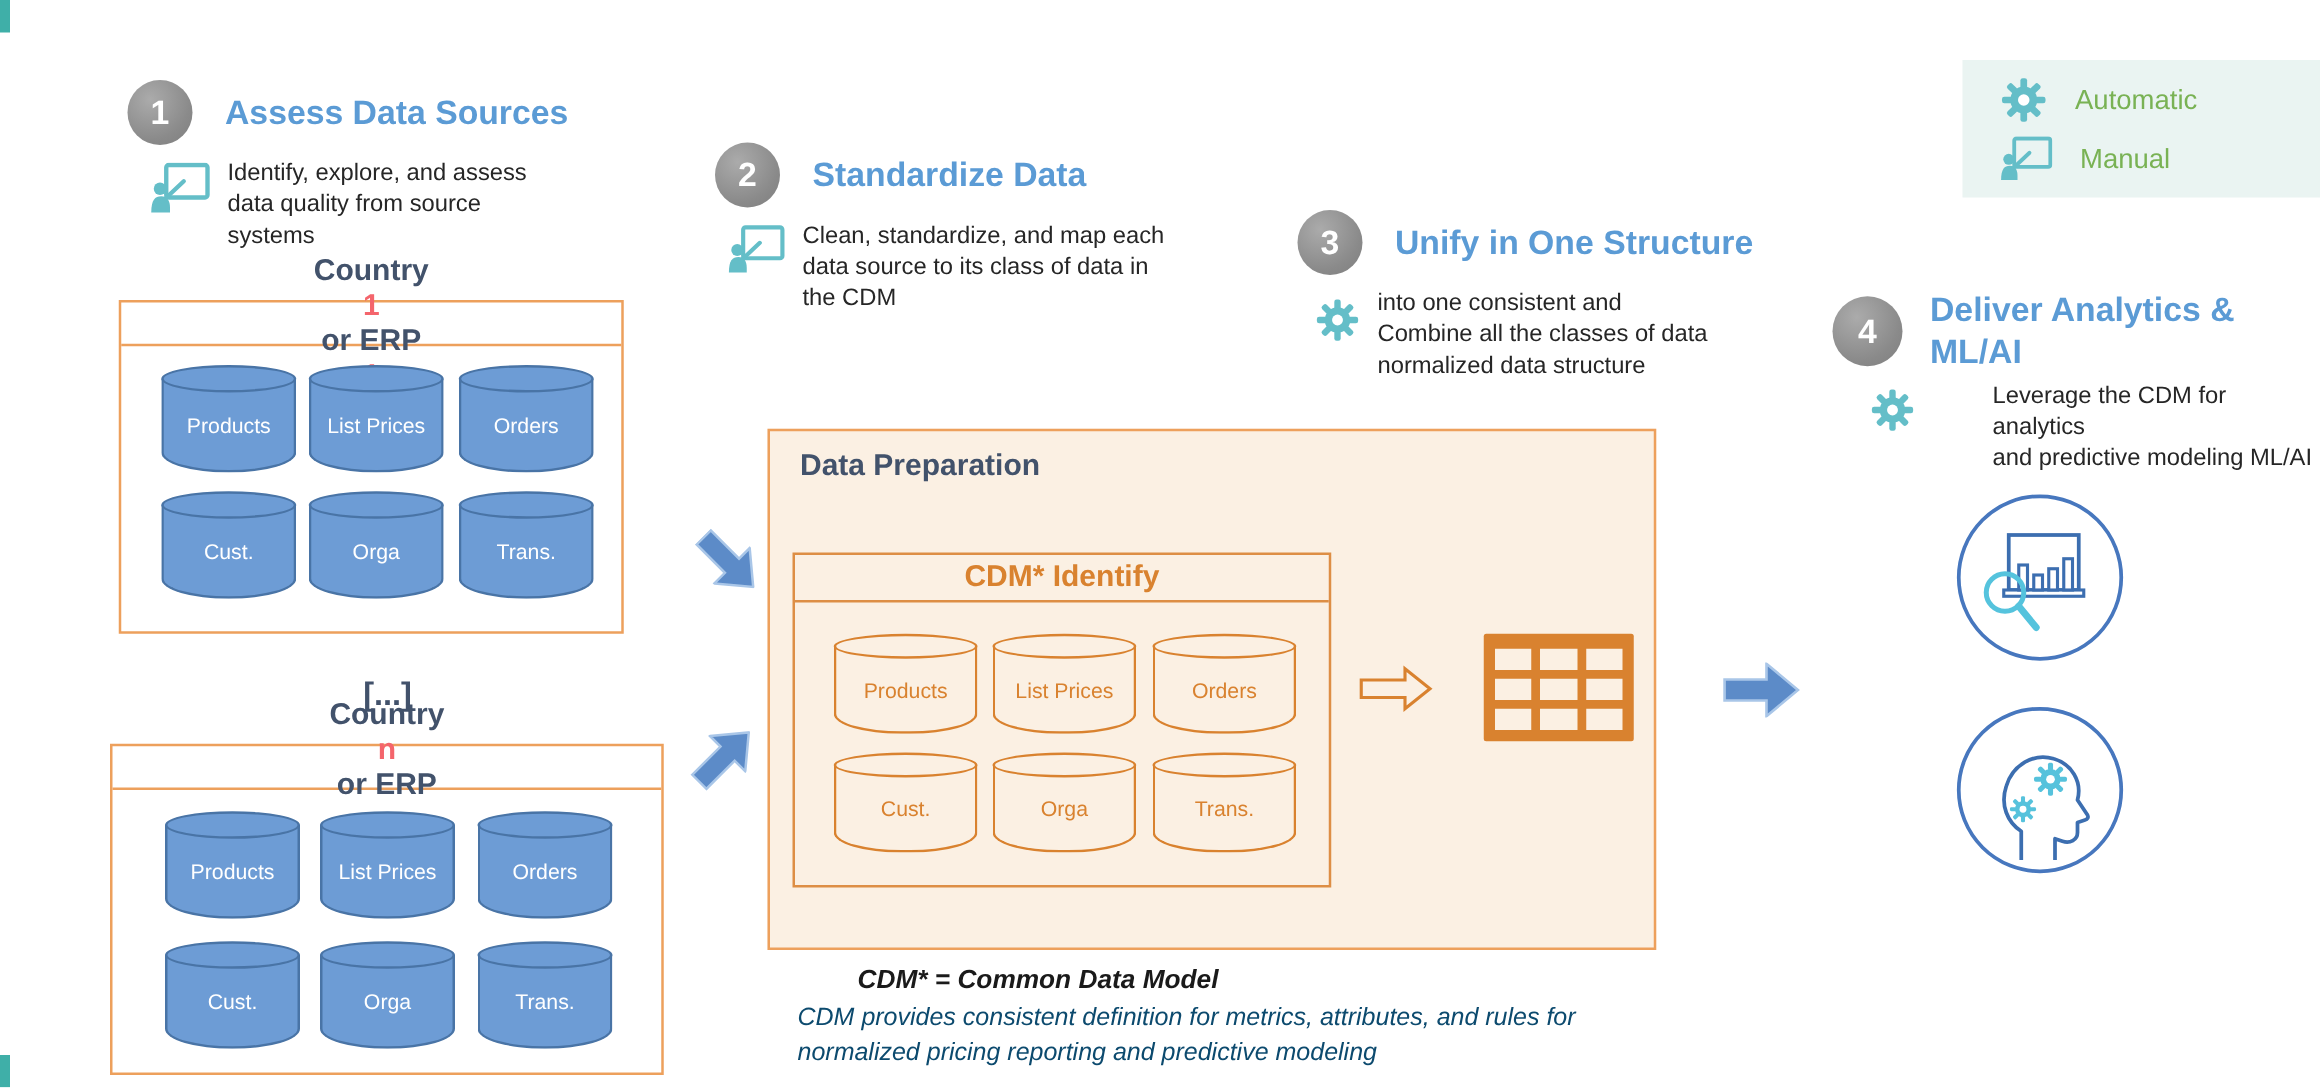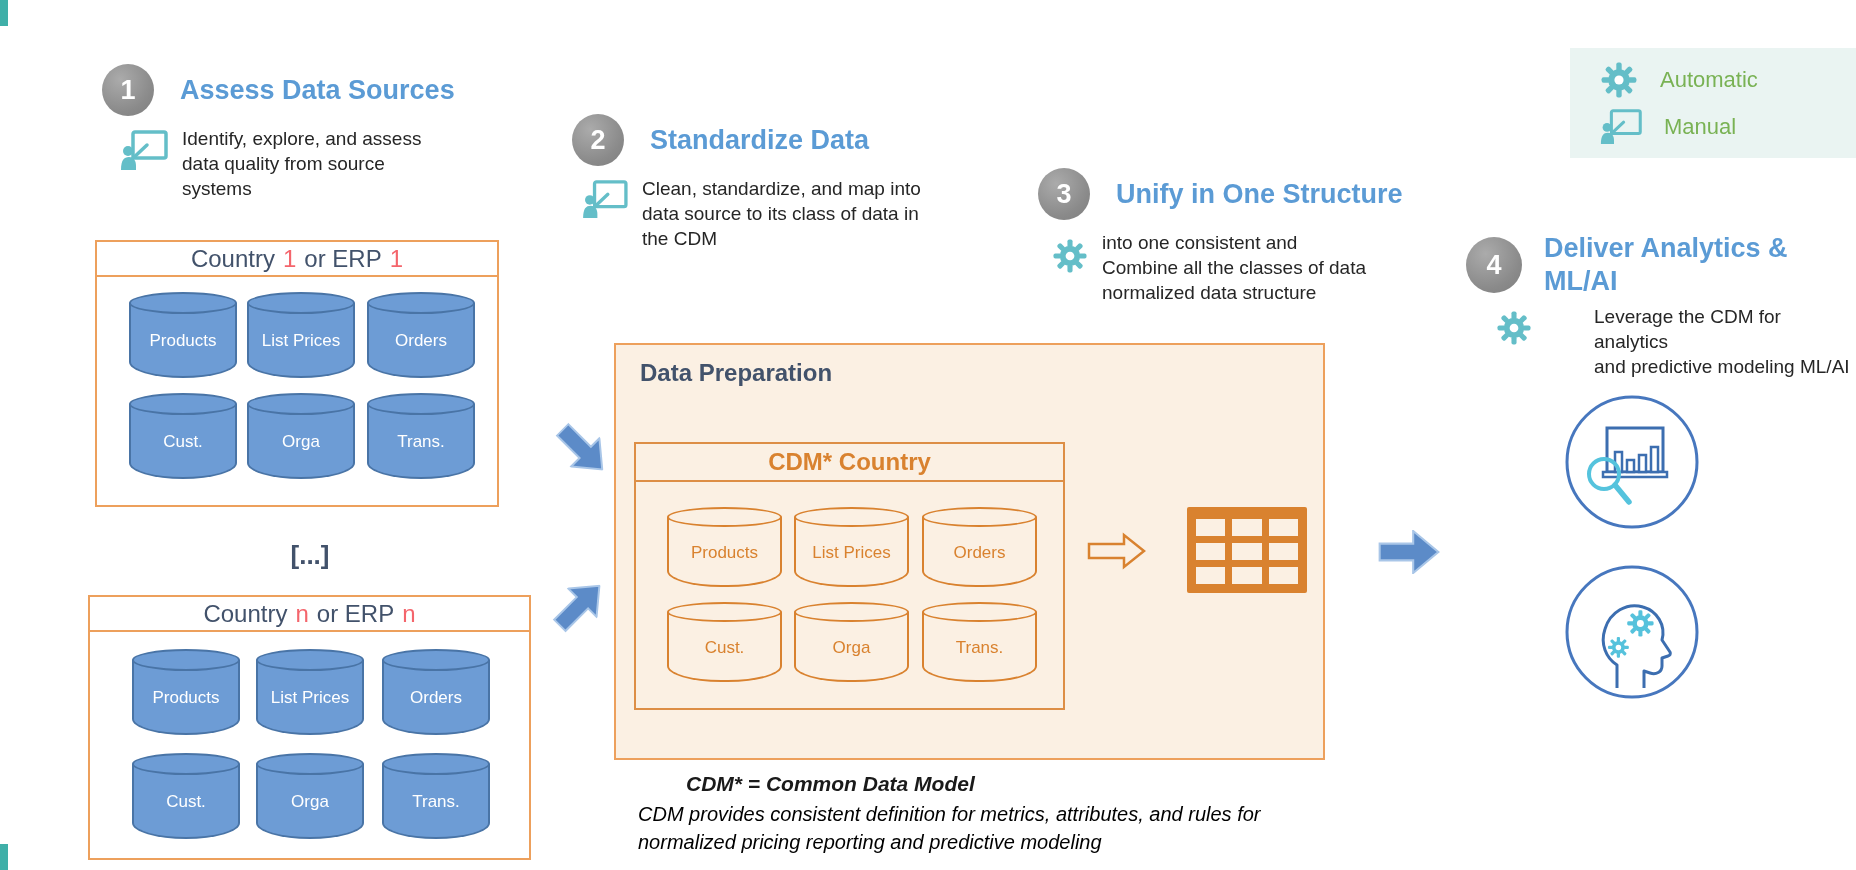--- a/index.html
+++ b/index.html
@@ -24,21 +24,21 @@
               display:flex;align-items:center;justify-content:center;
               background:radial-gradient(circle at 35% 30%,#ABABAB,#8A8A8A 65%,#7E7E7E);}
   .step-title{font-size:27px;font-weight:bold;color:#5B9BD5;line-height:33px;}
   .step-body{display:flex;margin-top:10px;}
   .mode-icon{flex:0 0 auto;margin:4px 14px 0 18px;}
   .step-desc{font-size:19px;line-height:25px;color:#262626;}
 
   
   .src-box{position:absolute;border:2px solid #EDA05C;background:#fff;box-sizing:border-box;}
   .src-box-header{height:33px;border-bottom:2px solid #EDA05C;display:flex;align-items:center;justify-content:center;
-                  font-size:24px;font-weight:normal;color:#42526B;}
+                  font-size:24px;font-weight:bold;color:#42526B;flex-direction:column;}
   .src-box-header span{margin:0 4px;}
   .src-box-header .red{color:#F4656C;}
 
   
   .cyl{position:absolute;width:108px;height:86px;}
   .cyl-top{position:absolute;left:0;right:0;top:0;height:22px;border-radius:50%;box-sizing:border-box;}
   .cyl-body{position:absolute;left:0;right:0;top:11px;bottom:0;box-sizing:border-box;
             border-radius:0 0 54px 54px / 0 0 16px 16px;border-top:none !important;}
   .cyl-label{position:absolute;left:2px;right:2px;top:16px;bottom:4px;display:flex;align-items:center;justify-content:center;
              text-align:center;font-size:17px;line-height:20px;}
@@ -64,21 +64,21 @@
   
   .grid-icon{position:absolute;left:571px;top:162px;width:120px;height:86px;background:#D9822F;border-radius:2px;
              box-sizing:border-box;padding:12px 9px 9px 9px;display:grid;grid-template-columns:repeat(3,1fr);
              grid-template-rows:repeat(3,1fr);gap:7px;}
   .grid-icon div{background:#FBF0E3;}
 
   .arrow{position:absolute;}
 
   
   .footnote-title{position:absolute;left:638px;top:772px;font-size:21px;font-weight:bold;font-style:italic;color:#1a1a1a;margin-left:48px;}
-  .footnote-line{position:absolute;left:638px;font-size:20px;font-style:italic;color:#000000;}
+  .footnote-line{position:absolute;left:638px;font-size:20px;font-style:italic;color:#0c4a6e;}
 
   .outcome-icon{position:absolute;left:1562px;width:140px;height:140px;}
 </style>
 </head>
 <body>
 
 <svg width="0" height="0" style="position:absolute">
   <defs>
     <g id="gearsym">
       <circle cx="12" cy="12" r="6.8" fill="currentColor"></circle>
@@ -144,21 +144,21 @@
   <div class="step" style="left:572px;top:114px;width:440px;">
     <div class="step-head">
       <div class="num-circle">2</div>
       <div class="step-title">Standardize Data</div>
     </div>
     <div class="step-body">
       <svg class="mode-icon" width="46" height="39" viewBox="0 0 48 41" style="color:#64BEC8;margin-left:10px;">
           <use href="#manualsym"></use>
         </svg>
       <div class="step-desc" style="width:320px;">
-        <div>Clean, standardize, and map into</div>
+        <div>Clean, standardize, and map each</div>
         <div>data source to its class of data in</div>
         <div>the CDM</div>
       </div>
     </div>
   </div>
 
   <div class="step" style="left:1038px;top:168px;width:420px;">
     <div class="step-head">
       <div class="num-circle">3</div>
       <div class="step-title">Unify in One Structure</div>
@@ -282,21 +282,21 @@
   <div class="arrow" style="left:552px;top:584px;transform:rotate(-45deg);">
     <svg width="58" height="42" viewBox="0 0 56 42">
         <use href="#blockarrow" fill="#5C8BC8" stroke="#A9C6E8" stroke-width="2"></use>
       </svg>
   </div>
 
   <div class="prep-panel">
     <div class="prep-title">Data Preparation</div>
 
     <div class="cdm-box">
-      <div class="cdm-header">CDM* Country</div>
+      <div class="cdm-header">CDM* Identify</div>
       <div class="cyl orange" style="left:31px;top:63px;">
         <div class="cyl-body"></div>
           <div class="cyl-top"></div>
         <div class="cyl-label">Products</div>
       </div>
       <div class="cyl orange" style="left:158px;top:63px;">
         <div class="cyl-body"></div>
           <div class="cyl-top"></div>
         <div class="cyl-label">List Prices</div>
       </div>

